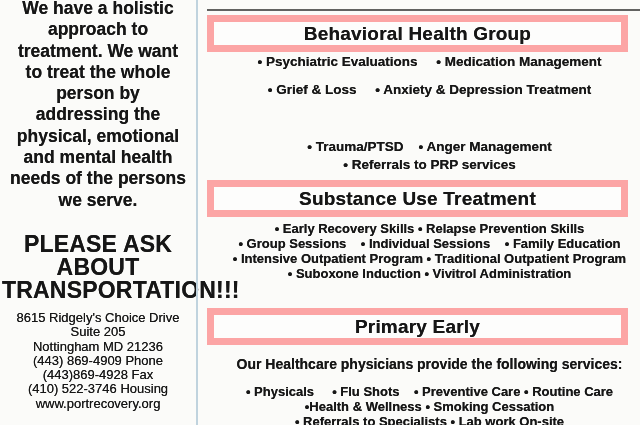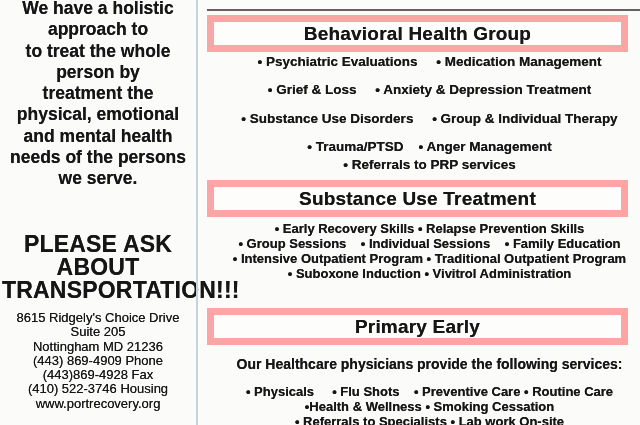--- a/index.html
+++ b/index.html
@@ -42,23 +42,24 @@
   #s3intro{top:356px;font-size:14px;}
   #s3l0{top:384px;} #s3l1{top:399px;} #s3l2{top:414px;}
 </style>
 </head>
 <body>
 
 <div id="left-col">
   <div id="holistic" class="txt">
     <div>We have a holistic</div>
     <div>approach to</div>
+    <div>treatment.  We want</div>
     <div>to treat the whole</div>
     <div>person by</div>
-    <div>treatment the</div>
+    <div>addressing the</div>
     <div>physical, emotional</div>
     <div>and mental health</div>
     <div>needs of the persons</div>
     <div>we serve.</div>
   </div>
 
   <div id="transport" class="txt">
     <div>PLEASE ASK ABOUT</div>
     <div>TRANSPORTATION!!!</div>
   </div>
@@ -77,21 +78,20 @@
 <div id="divider"></div>
 
 <div id="right-panel">
   <div id="top-rule"></div>
 
   <div id="box-bhg" class="head-box txt">
     <span>Behavioral Health Group</span>
   </div>
   <div id="s1l0" class="svc-line sz1 txt">• Psychiatric Evaluations     • Medication Management</div>
   <div id="s1l1" class="svc-line sz1 txt">• Grief &amp; Loss     • Anxiety &amp; Depression Treatment</div>
-  <div id="s1l2" class="svc-line sz1 txt">• Substance Use Disorders     • Group &amp; Individual Therapy</div>
   <div id="s1l3" class="svc-line sz1 txt">• Trauma/PTSD    • Anger Management</div>
   <div id="s1l4" class="svc-line sz1 txt">• Referrals to PRP services</div>
 
   <div id="box-sut" class="head-box txt">
     <span>Substance Use Treatment</span>
   </div>
   <div id="s2l0" class="svc-line sz2 txt">• Early Recovery Skills • Relapse Prevention Skills</div>
   <div id="s2l1" class="svc-line sz2 txt">• Group Sessions    • Individual Sessions    • Family Education</div>
   <div id="s2l2" class="svc-line sz2 txt">• Intensive Outpatient Program • Traditional Outpatient Program</div>
   <div id="s2l3" class="svc-line sz2 txt">• Suboxone Induction • Vivitrol Administration</div>

